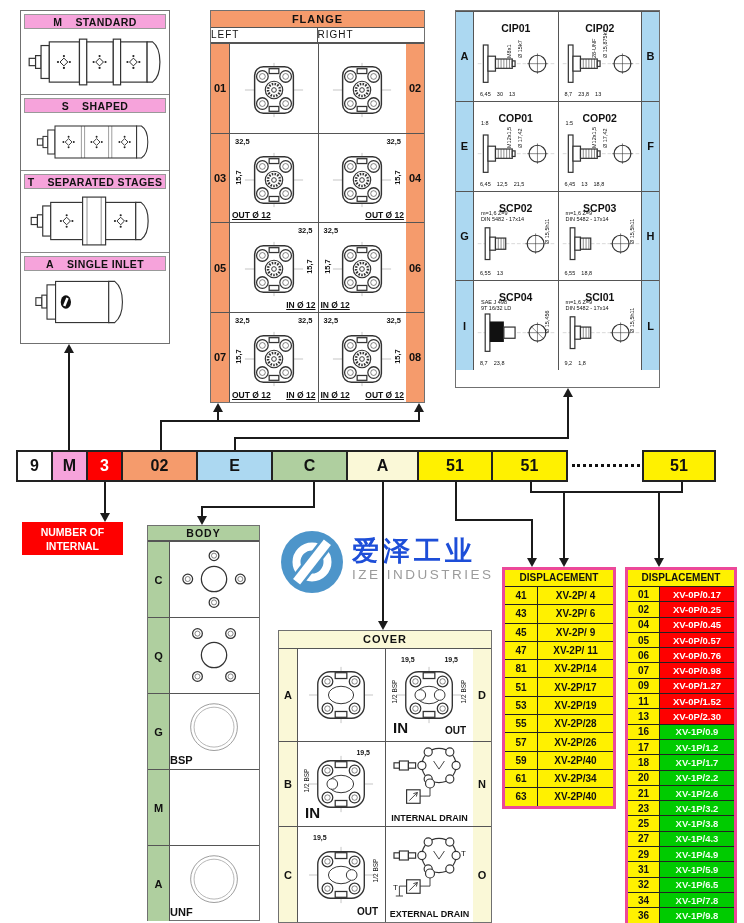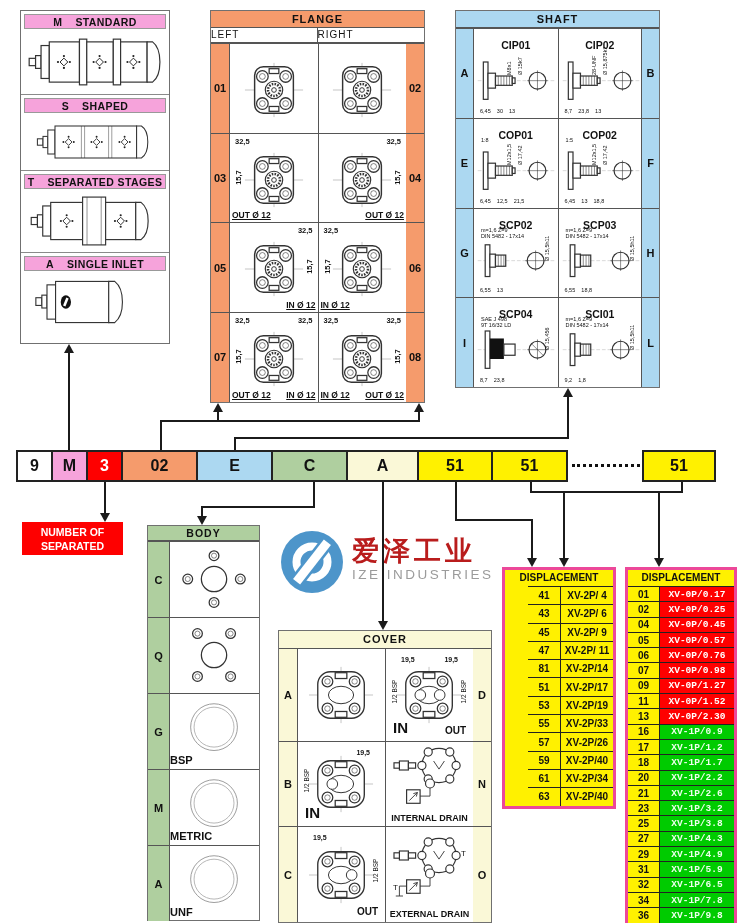--- a/index.html
+++ b/index.html
@@ -112,33 +112,33 @@
   .cv-drain-label { position:absolute; bottom:3px; width:100%; text-align:center; font-weight:bold; font-size:9px; }
   .cv-t1 { position:absolute; top:22px; right:7px; font-size:8px; }
   .cv-t2 { position:absolute; bottom:30px; left:7px; font-size:8px; }
 
   
   .dtab { position:absolute; border:3px solid #ec4899; background:var(--yellow); }
   #disp2p { left:502px; top:567px; width:114px; }
   #disp0p { left:625px; top:567px; width:112px; }
   .dh { height:16px; text-align:center; font-weight:bold; font-size:10px; line-height:15px; }
   .drow { display:grid; }
-  #disp2p .drow { grid-template-columns:33px 1fr; height:18.3px;padding-left:23px; }
+  #disp2p .drow { grid-template-columns:33px 1fr; height:18.3px; }
   #disp0p .drow { grid-template-columns:32px 1fr; height:15.3px; }
   .drow span { border-top:1.5px solid #222; display:flex; align-items:center; justify-content:center; }
   .d-code { background:var(--yellow); font-weight:bold; font-size:10px; border-right:1.5px solid #222; }
   .d-val  { background:var(--yellow); font-weight:bold; font-size:10px; }
-  #disp0p .d-val { font-size:9.5px;font-family:Liberation Mono, monospace; }
+  #disp0p .d-val { font-size:9.5px; }
   .s0p { background:var(--red) !important; color:#fff; }
   .s1p { background:var(--greencell) !important; color:#EDFFED; }
 
   
   #logo { position:absolute; left:281px; top:531px; display:flex; }
   #logo .txt { margin-left:9px; padding-top:5px; }
-  .logo-cn { font-size:27px; font-weight:bold; color:#b91c1c; letter-spacing:4px; line-height:30px; }
+  .logo-cn { font-size:27px; font-weight:bold; color:#1d4ed8; letter-spacing:4px; line-height:30px; }
   .logo-en { font-size:13.5px; color:#9b9b9b; letter-spacing:2.5px; line-height:18px; }
 
   
   .ln { position:absolute; background:#1b1b1b; }
   .v { width:2px; } .h { height:2px; }
   .au { position:absolute; width:0; height:0; border-left:5px solid transparent;
         border-right:5px solid transparent; border-bottom:9px solid #1b1b1b; }
   .ad { position:absolute; width:0; height:0; border-left:5px solid transparent;
         border-right:5px solid transparent; border-top:9px solid #1b1b1b; }
 
@@ -453,21 +453,20 @@
         <span class="dimt r">32,5</span>
         <span class="dims r">15,7</span>
         <span class="port l">IN Ø 12</span>
         <span class="port r">OUT Ø 12</span>
       </div>
       <div class="fl-side">08</div>
     </div>
   </div>
 
   <div id="shaft" class="panel">
-    <div class="sh-head">SHAFT</div>
     <div class="sh-body">
       <div class="sh-side">A</div>
       <div class="sh-cell">
         <div class="sh-title">CIP01</div>
         <svg class="sh-glyph" viewBox="0 0 90 52">
             <use href="#sh-long"></use>
           </svg>
         <span class="sh-v1">M8x1</span>
         <span class="sh-v2">Ø 15k7</span>
         <span class="sh-dims">6,45    30    13</span>
@@ -563,21 +562,21 @@
     <div class="cb c-green" style="width:77px">C</div>
     <div class="cb c-cream" style="width:73px">A</div>
     <div class="cb c-yellow" style="width:76px">51</div>
     <div class="cb c-yellow" style="width:77px">51</div>
   </div>
   <div id="dots"></div>
   <div id="codelast" class="cb c-yellow">51</div>
 
   <div id="noe">
     <span style="display:block">NUMBER OF</span>
-    <span style="display:block">SEPARATED</span>
+    <span style="display:block">INTERNAL</span>
   </div>
 
   <div id="logo">
     <svg width="62" height="62" viewBox="0 0 62 62">
       <circle cx="31" cy="31" r="31" fill="#4D95CA"></circle>
       <circle cx="31" cy="31" r="15.5" fill="none" stroke="#fff" stroke-width="8"></circle>
       <rect x="24" y="2" width="14" height="58" fill="#4D95CA" transform="rotate(38 31 31)"></rect>
       <rect x="26.5" y="6" width="9" height="50" fill="#fff" transform="rotate(38 31 31)"></rect>
     </svg>
     <div class="txt">
@@ -608,26 +607,20 @@
       <div class="bd-code">G</div>
       <div class="bd-fig">
           <svg viewBox="0 0 90 76">
             <use href="#bd-big"></use>
           </svg>
         <span class="bd-label">BSP</span>
         </div>
     </div>
     <div class="bd-row">
       <div class="bd-code">M</div>
-      <div class="bd-fig">
-          <svg viewBox="0 0 90 76">
-            <use href="#bd-big"></use>
-          </svg>
-        <span class="bd-label">METRIC</span>
-        </div>
     </div>
     <div class="bd-row">
       <div class="bd-code">A</div>
       <div class="bd-fig">
           <svg viewBox="0 0 90 76">
             <use href="#bd-big"></use>
           </svg>
         <span class="bd-label">UNF</span>
         </div>
     </div>
@@ -722,21 +715,21 @@
     <div class="drow">
         <span class="d-code">51</span>
         <span class="d-val">XV-2P/17</span>
       </div>
     <div class="drow">
         <span class="d-code">53</span>
         <span class="d-val">XV-2P/19</span>
       </div>
     <div class="drow">
         <span class="d-code">55</span>
-        <span class="d-val">XV-2P/33</span>
+        <span class="d-val">XV-2P/28</span>
       </div>
     <div class="drow">
         <span class="d-code">57</span>
         <span class="d-val">XV-2P/26</span>
       </div>
     <div class="drow">
         <span class="d-code">59</span>
         <span class="d-val">XV-2P/40</span>
       </div>
     <div class="drow">

